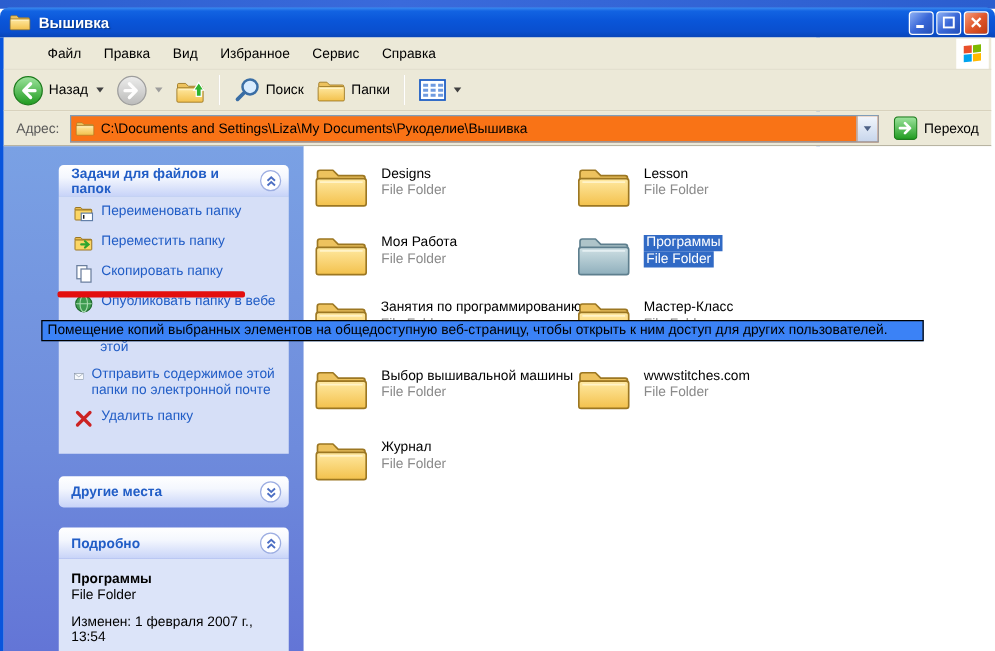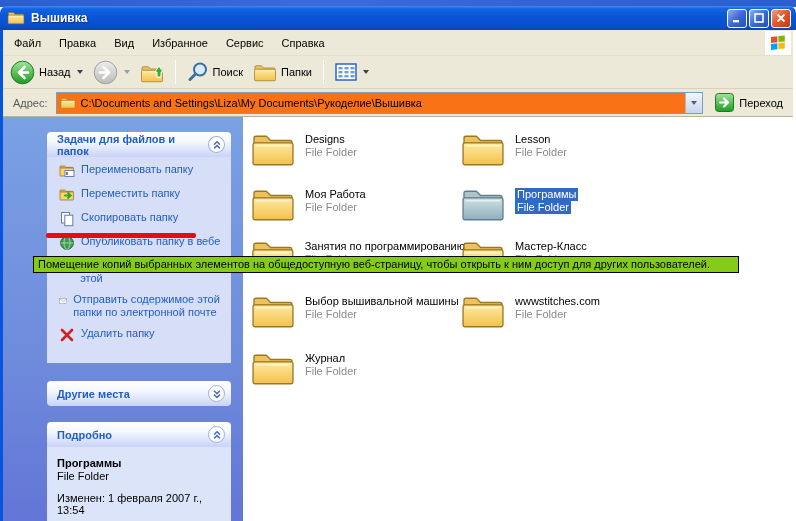--- a/index.html
+++ b/index.html
@@ -18,21 +18,21 @@
     display:flex; align-items:center; padding:0 5px 0 7px; }
   .title-text { color:#fff; font-weight:bold; font-size:12px; margin-left:6px;
     text-shadow:1px 1px 1px #0a3580; flex:1; }
   .win-btn { width:20px; height:19px; border:1px solid #fff; border-radius:3px;
     margin-left:2px; display:flex; align-items:center; justify-content:center; cursor:pointer; }
   .btn-blue { background:linear-gradient(135deg,#8EB0F4 0%,#3A68D8 50%,#2450B8 100%); }
   .btn-red  { background:linear-gradient(135deg,#F49C7D 0%,#E1572B 50%,#C03A10 100%); }
 
   
   .menubar { position:absolute; left:3px; top:30px; width:790px; height:26px;
-    background:#ECE9D8; display:flex; align-items:center; padding-left:2px;
+    background:#ECE9D8; display:flex; align-items:center; padding-left:26px;
     border-bottom:1px solid #E3E0CF; }
   .menu-item { padding:4px 9px; color:#000; cursor:pointer; }
   .logo-box { position:absolute; right:2px; top:1px; width:26px; height:24px;
     background:#fff; display:flex; align-items:center; justify-content:center; }
 
   .toolbar { position:absolute; left:3px; top:56px; width:790px; height:33px;
     background:#ECE9D8; display:flex; align-items:center; padding-left:2px;
     border-bottom:1px solid #D8D2BD; }
   .tb-item { display:flex; align-items:center; gap:4px; padding:2px 5px; cursor:pointer; }
   .tb-label { font-size:11px; color:#000; }
@@ -84,21 +84,21 @@
   .tile { position:absolute; display:flex; align-items:flex-start; gap:9px;
     width:215px; cursor:pointer; }
   .tile-text { padding-top:2px; line-height:13px; }
   .tile-name { color:#000; white-space:nowrap; }
   .tile-type { color:#8a8a8a; }
   .tile.selected .tile-name, .tile.selected .tile-type {
     background:#316AC5; color:#fff; padding:0 2px; display:inline-block; }
 
   
   .tooltip { position:absolute; left:33px; top:256px; width:706px; height:17px;
-    background:#84cc16; border:1px solid #000; color:#000; font-size:11px;
+    background:#3b82f6; border:1px solid #000; color:#000; font-size:11px;
     line-height:15px; padding:0 4px; white-space:nowrap; z-index:50; }
   .red-line { position:absolute; left:46px; top:233px; width:150px; height:5px;
     background:#E30E0E; border-radius:2px; z-index:40; }
 
   svg { display:block; }
 </style>
 </head>
 <body>
 
 <svg width="0" height="0" style="position:absolute">

